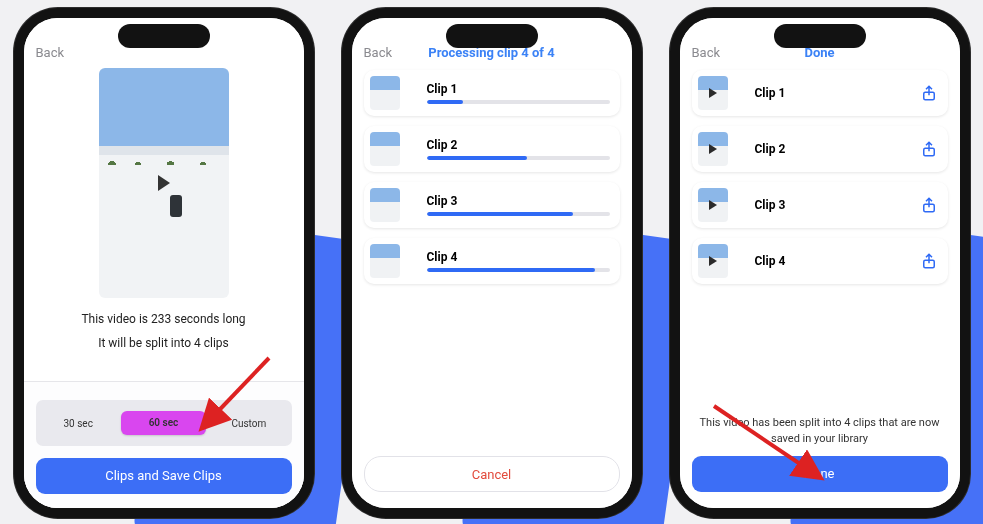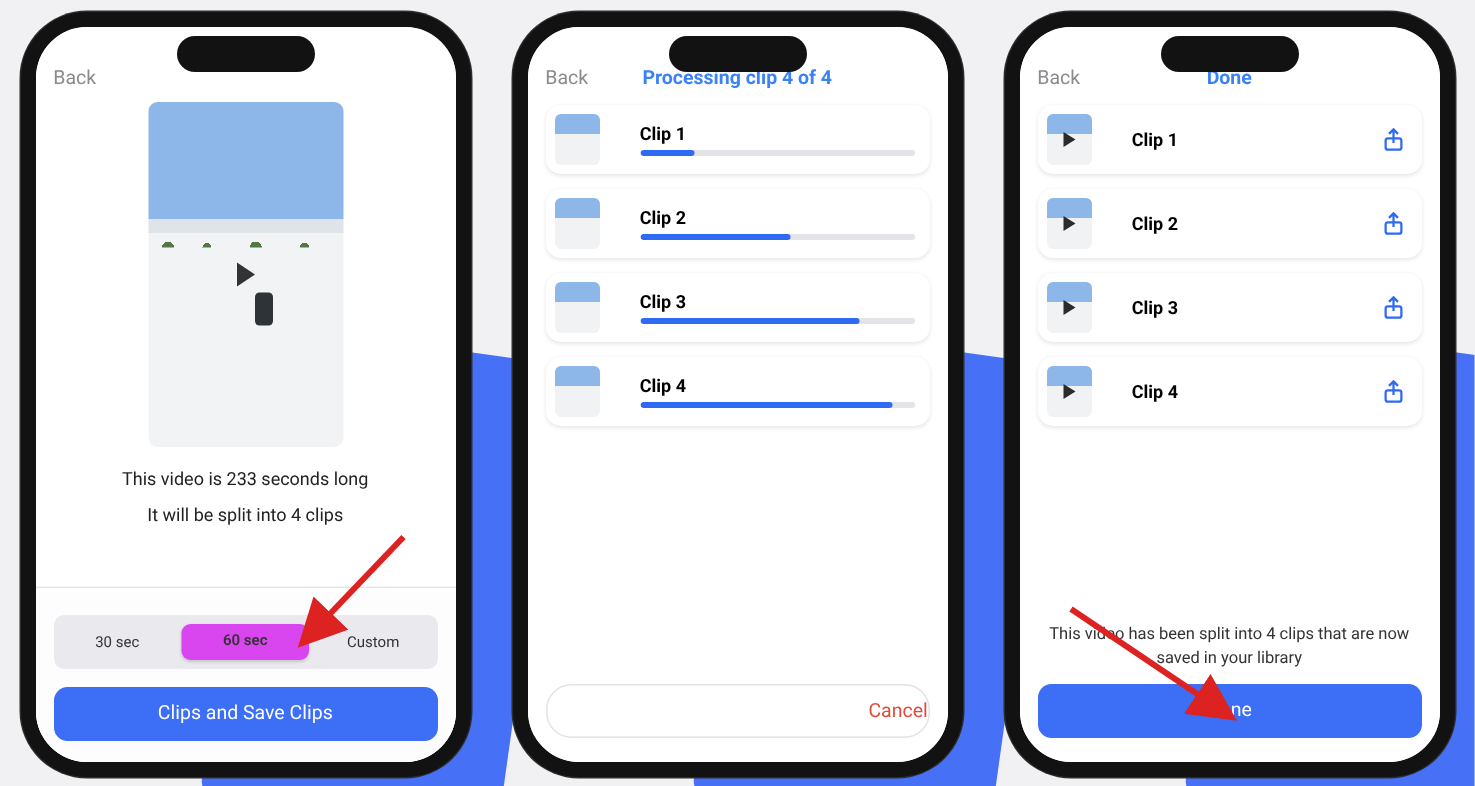--- a/index.html
+++ b/index.html
@@ -123,21 +123,21 @@
     padding:10px 12px 14px;
   }
   .sheet-title{
     text-align:center; font-weight:700; font-size:12px;
   }
   .seg{
     margin-top:8px;
     display:flex;
     background:#e9e9ee;
     border-radius:7px;
-    height:36px;
+    height:46px;
     font-size:10px;
     align-items:center;
   }
   .seg span{
     flex:1; text-align:center; color:#333;
   }
   .seg .sel{
     background:#d946ef; border-radius:6px; height:24px; line-height:24px;
     box-shadow:0 1px 2px rgba(0,0,0,.15);
     font-weight:600;
@@ -204,21 +204,21 @@
     width:18px; height:18px;
     color:#2f6af5;
     flex-shrink:0;
   }
 
   .cancel-btn{
     margin:auto 12px 16px;
     border:1px solid #e2e2e8;
     background:#fff;
     color:#e24b3d;
-    text-align:right;
+    text-align:center;
     border-radius:17px;
     height:36px; line-height:36px;
     font-size:13px;
   }
 
   .done-msg{
     text-align:center;
     font-size:11px;
     color:#333;
     padding:0 20px;

